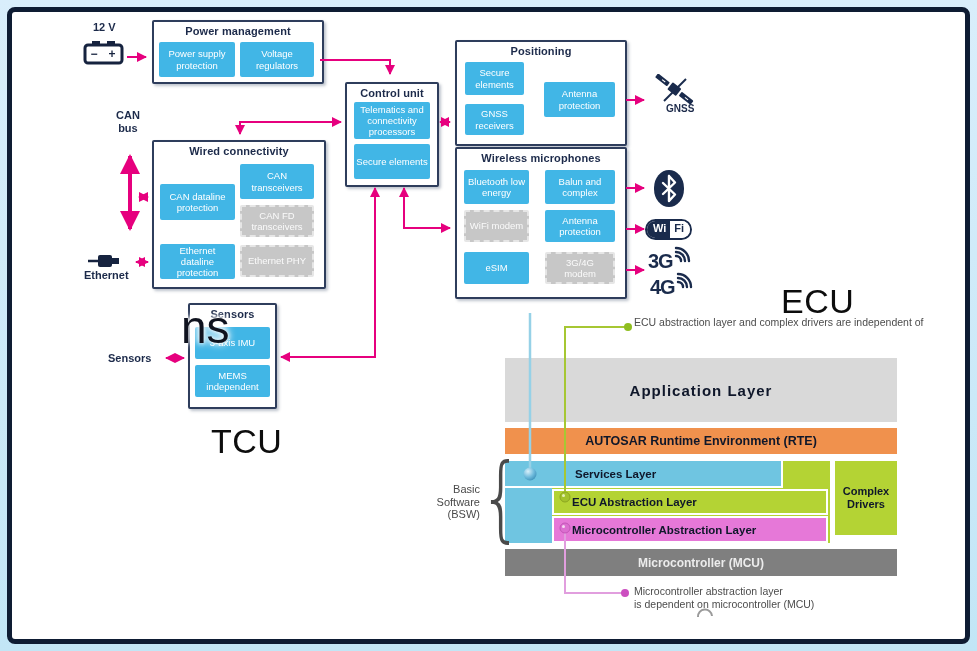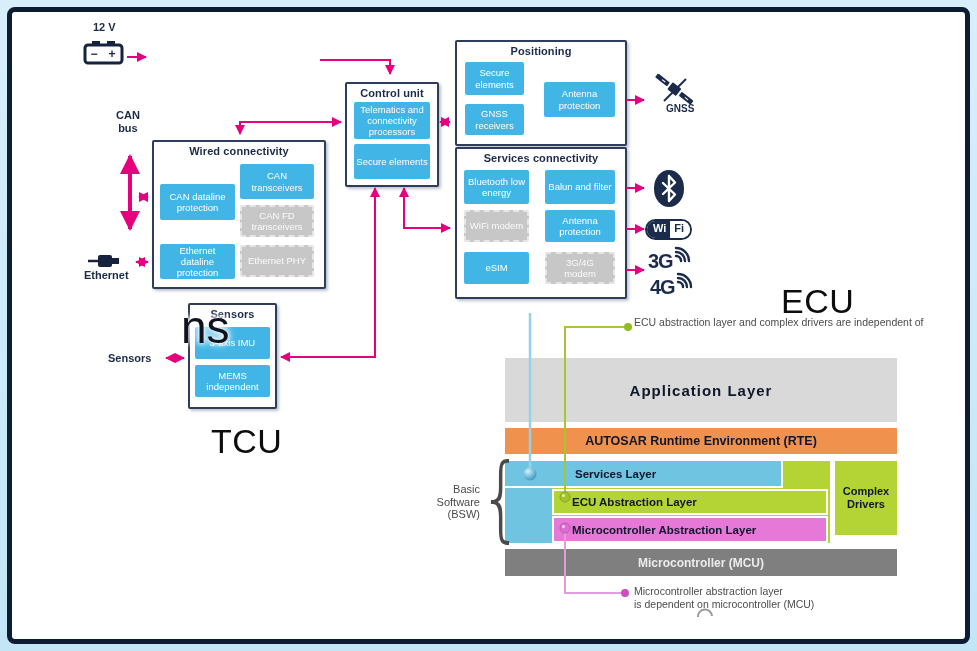--- a/index.html
+++ b/index.html
@@ -41,20 +41,25 @@
 
   <div class="side-label" style="left:93px;top:21px;">12 V</div>
   <svg class="abs" style="left:82px;top:38px;" width="42" height="28">
     <rect x="10" y="3" width="8" height="6" fill="#16233f"></rect>
     <rect x="25" y="3" width="8" height="6" fill="#16233f"></rect>
     <rect x="3" y="7" width="37" height="18" rx="3" fill="#fff" stroke="#16233f" stroke-width="3"></rect>
     <text x="12" y="20" font-size="12" font-weight="bold" fill="#16233f" text-anchor="middle">−</text>
     <text x="30" y="20" font-size="12" font-weight="bold" fill="#16233f" text-anchor="middle">+</text>
   </svg>
 
+  <div class="group-box" style="left:152px;top:20px;width:168px;height:60px;">
+    <div class="group-title">Power management</div>
+    <div class="chip" style="left:5px;top:20px;width:76px;height:35px;">Power supply protection</div>
+    <div class="chip" style="left:86px;top:20px;width:74px;height:35px;">Voltage regulators</div>
+  </div>
 
   <div class="group-box" style="left:345px;top:82px;width:90px;height:101px;">
     <div class="group-title">Control unit</div>
     <div class="chip" style="left:7px;top:18px;width:76px;height:37px;">Telematics and connectivity processors</div>
     <div class="chip" style="left:7px;top:60px;width:76px;height:35px;">Secure elements</div>
   </div>
 
   <div class="group-box" style="left:455px;top:40px;width:168px;height:102px;">
     <div class="group-title">Positioning</div>
     <div class="chip" style="left:8px;top:20px;width:59px;height:33px;">Secure elements</div>
@@ -75,23 +80,23 @@
     <div>bus</div>
   </div>
   <svg class="abs" style="left:88px;top:252px;" width="36" height="18">
     <line x1="0" y1="9" x2="10" y2="9" stroke="#16233f" stroke-width="2.5"></line>
     <rect x="10" y="3" width="14" height="12" rx="2" fill="#16233f"></rect>
     <rect x="24" y="6" width="7" height="6" fill="#16233f"></rect>
   </svg>
   <div class="side-label" style="left:84px;top:269px;">Ethernet</div>
 
   <div class="group-box" style="left:455px;top:147px;width:168px;height:148px;">
-    <div class="group-title">Services connectivity</div>
+    <div class="group-title">Wireless microphones</div>
     <div class="chip" style="left:7px;top:21px;width:65px;height:34px;">Bluetooth low energy</div>
-    <div class="chip" style="left:88px;top:21px;width:70px;height:34px;">Balun and filter</div>
+    <div class="chip" style="left:88px;top:21px;width:70px;height:34px;">Balun and complex</div>
     <div class="chip dashed" style="left:7px;top:61px;width:65px;height:32px;">WiFi modem</div>
     <div class="chip" style="left:88px;top:61px;width:70px;height:32px;">Antenna protection</div>
     <div class="chip" style="left:7px;top:103px;width:65px;height:32px;">eSIM</div>
     <div class="chip dashed" style="left:88px;top:103px;width:70px;height:32px;">3G/4G modem</div>
   </div>
 
   <div class="group-box" style="left:188px;top:303px;width:85px;height:102px;">
     <div class="group-title">Sensors</div>
     <div class="chip" style="left:5px;top:22px;width:75px;height:32px;">3-axis IMU</div>
     <div class="chip" style="left:5px;top:60px;width:75px;height:32px;">MEMS independent</div>

